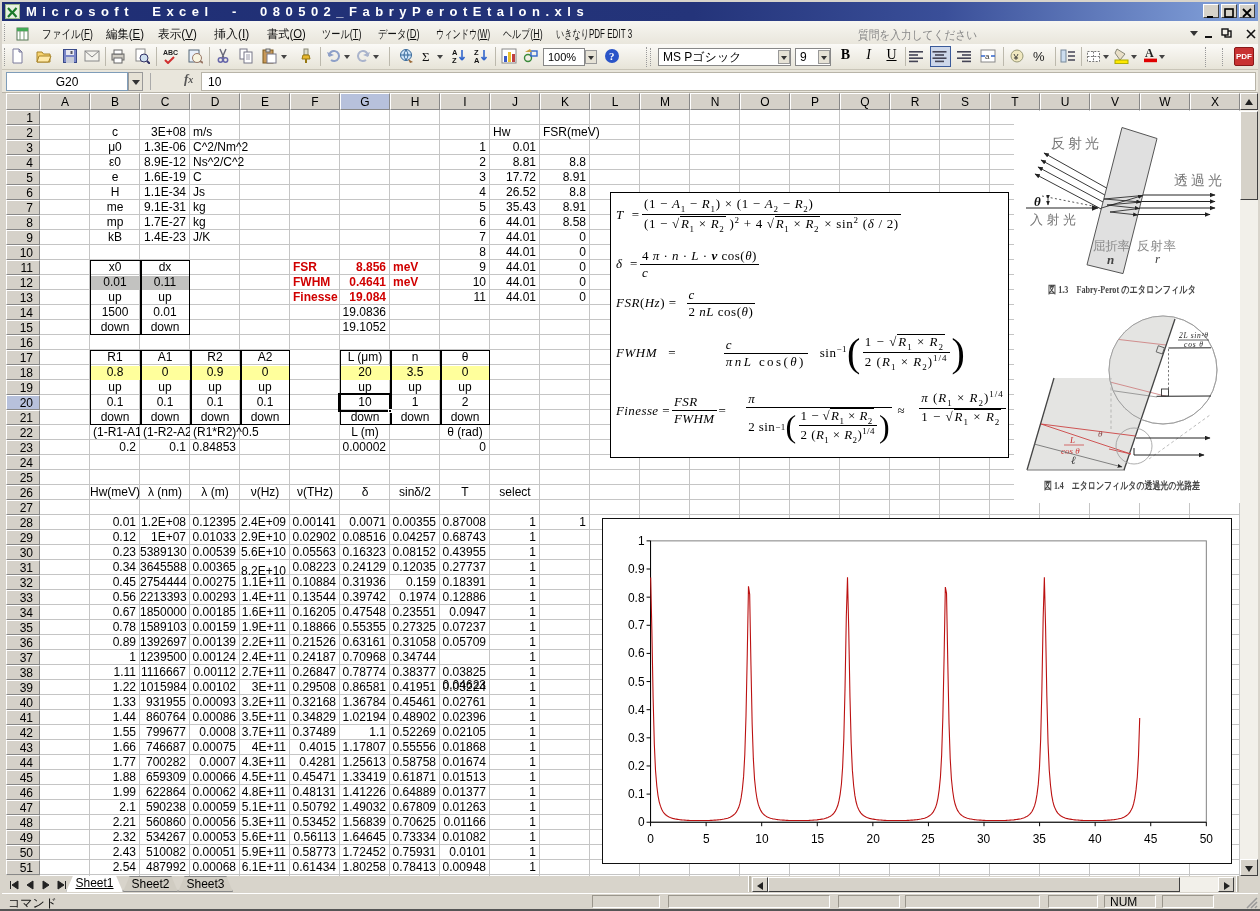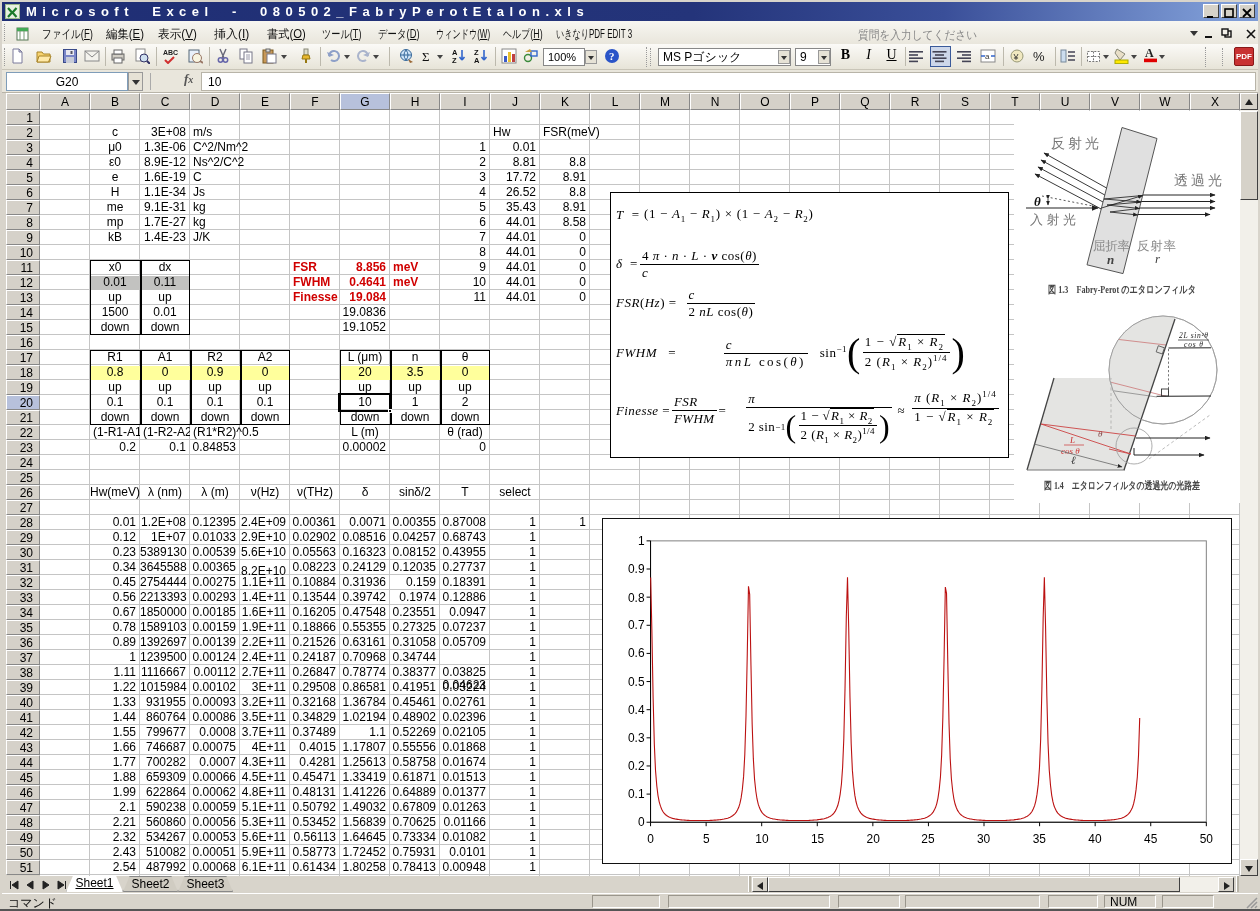--- a/index.html
+++ b/index.html
@@ -493,21 +493,21 @@
 <div class="c ce " style="left:240px;top:485px;width:50px">ν(Hz)</div>
 <div class="c ce " style="left:290px;top:485px;width:50px">ν(THz)</div>
 <div class="c ce " style="left:340px;top:485px;width:50px">δ</div>
 <div class="c ce " style="left:390px;top:485px;width:50px">sinδ/2</div>
 <div class="c ce " style="left:440px;top:485px;width:50px">T</div>
 <div class="c ce " style="left:490px;top:485px;width:50px">select</div>
 <div class="c r " style="left:90px;top:515px;width:50px">0.01</div>
 <div class="c r " style="left:140px;top:515px;width:50px">1.2E+08</div>
 <div class="c r " style="left:190px;top:515px;width:50px">0.12395</div>
 <div class="c r " style="left:240px;top:515px;width:50px">2.4E+09</div>
-<div class="c r " style="left:290px;top:515px;width:50px">0.00361</div>
+<div class="c r " style="left:290px;top:515px;width:50px">0.00141</div>
 <div class="c r " style="left:340px;top:515px;width:50px">0.0071</div>
 <div class="c r " style="left:390px;top:515px;width:50px">0.00355</div>
 <div class="c r " style="left:440px;top:515px;width:50px">0.87008</div>
 <div class="c r " style="left:490px;top:515px;width:50px">1</div>
 <div class="c r " style="left:90px;top:530px;width:50px">0.12</div>
 <div class="c r " style="left:140px;top:530px;width:50px">1E+07</div>
 <div class="c r " style="left:190px;top:530px;width:50px">0.01033</div>
 <div class="c r " style="left:240px;top:530px;width:50px">2.9E+10</div>
 <div class="c r " style="left:290px;top:530px;width:50px">0.02902</div>
 <div class="c r " style="left:340px;top:530px;width:50px">0.08516</div>
@@ -716,20 +716,21 @@
 <div class="a" style="left:610px;top:192px;width:399px;height:266px;background:#fff;border:1.5px solid #000"></div>
 <style>
 .fl{position:absolute;display:flex;align-items:center;font-family:'Liberation Serif',serif;font-size:13px;color:#000;white-space:nowrap}
 .fl .frac{margin:0 2px}
 .bp{font-weight:100;line-height:0.85;font-family:'Liberation Serif',serif}
 </style>
 <div class="fl" style="left:616px;top:196px;height:38px;letter-spacing:0.7px">
 <span><i>T</i>&nbsp; = </span>
     <span class="frac">
       <span class="fn">(1 − <i>A</i><sub>1</sub> − <i>R</i><sub>1</sub>) × (1 − <i>A</i><sub>2</sub> − <i>R</i><sub>2</sub>)</span>
+<span class="fd">(1 − √<span class="ov"><i>R</i><sub>1</sub> × <i>R</i><sub>2</sub></span> )<sup>2</sup> + 4 √<span class="ov"><i>R</i><sub>1</sub> × <i>R</i><sub>2</sub></span> × sin<sup>2</sup> (<i>δ</i> / 2)</span>
     </span>
   </div>
 <div class="fl" style="left:616px;top:245px;height:38px;letter-spacing:0.5px">
 <span><i>δ</i>&nbsp; = </span>
     <span class="frac">
       <span class="fn">4 <i>π</i> · <i>n</i> · <i>L</i> · <b><i>ν</i></b> cos(<i>θ</i>)</span>
       <span class="fd"><i>c</i></span>
     </span>
   </div>
 <div class="fl" style="left:616px;top:284px;height:38px;letter-spacing:0.5px">
@@ -761,21 +762,21 @@
     </span>
     <span style="margin-bottom:14px"> = </span>
 <span class="frac" style="margin-left:20px">
       <span class="fn"><i>π</i></span>
       <span class="fd" style="display:flex;align-items:center">2 sin<sup>−1</sup><span class="bp" style="font-size:32px">(</span><span class="frac">
           <span class="fn">1 − √<span class="ov"><i>R</i><sub>1</sub> × <i>R</i><sub>2</sub></span></span>
           <span class="fd">2 (<i>R</i><sub>1</sub> × <i>R</i><sub>2</sub>)<sup>1/4</sup></span>
         </span><span class="bp" style="font-size:32px">)</span></span>
     </span>
 <span style="margin-bottom:14px">&nbsp;≈ </span>
-    <span class="frac" style="margin-bottom:20px;margin-left:7px;letter-spacing:1px">
+    <span class="frac" style="margin-bottom:20px;margin-left:14px;letter-spacing:1px">
       <span class="fn"><i>π</i> (<i>R</i><sub>1</sub> × <i>R</i><sub>2</sub>)<sup>1/4</sup></span>
       <span class="fd">1 − √<span class="ov"><i>R</i><sub>1</sub> × <i>R</i><sub>2</sub></span></span>
     </span>
   </div>
 <div class="a" style="left:1014px;top:111px;width:226px;height:392px;background:#fff"></div>
 <svg class="a" style="left:1014px;top:111px" width="226" height="200" viewBox="0 0 226 200">
 <defs>
       <marker id="ah" markerWidth="7" markerHeight="6" refX="5.5" refY="2.5" orient="auto">
         <path d="M0 0 L6 2.5 L0 5 z" fill="#222"></path>
       </marker>

